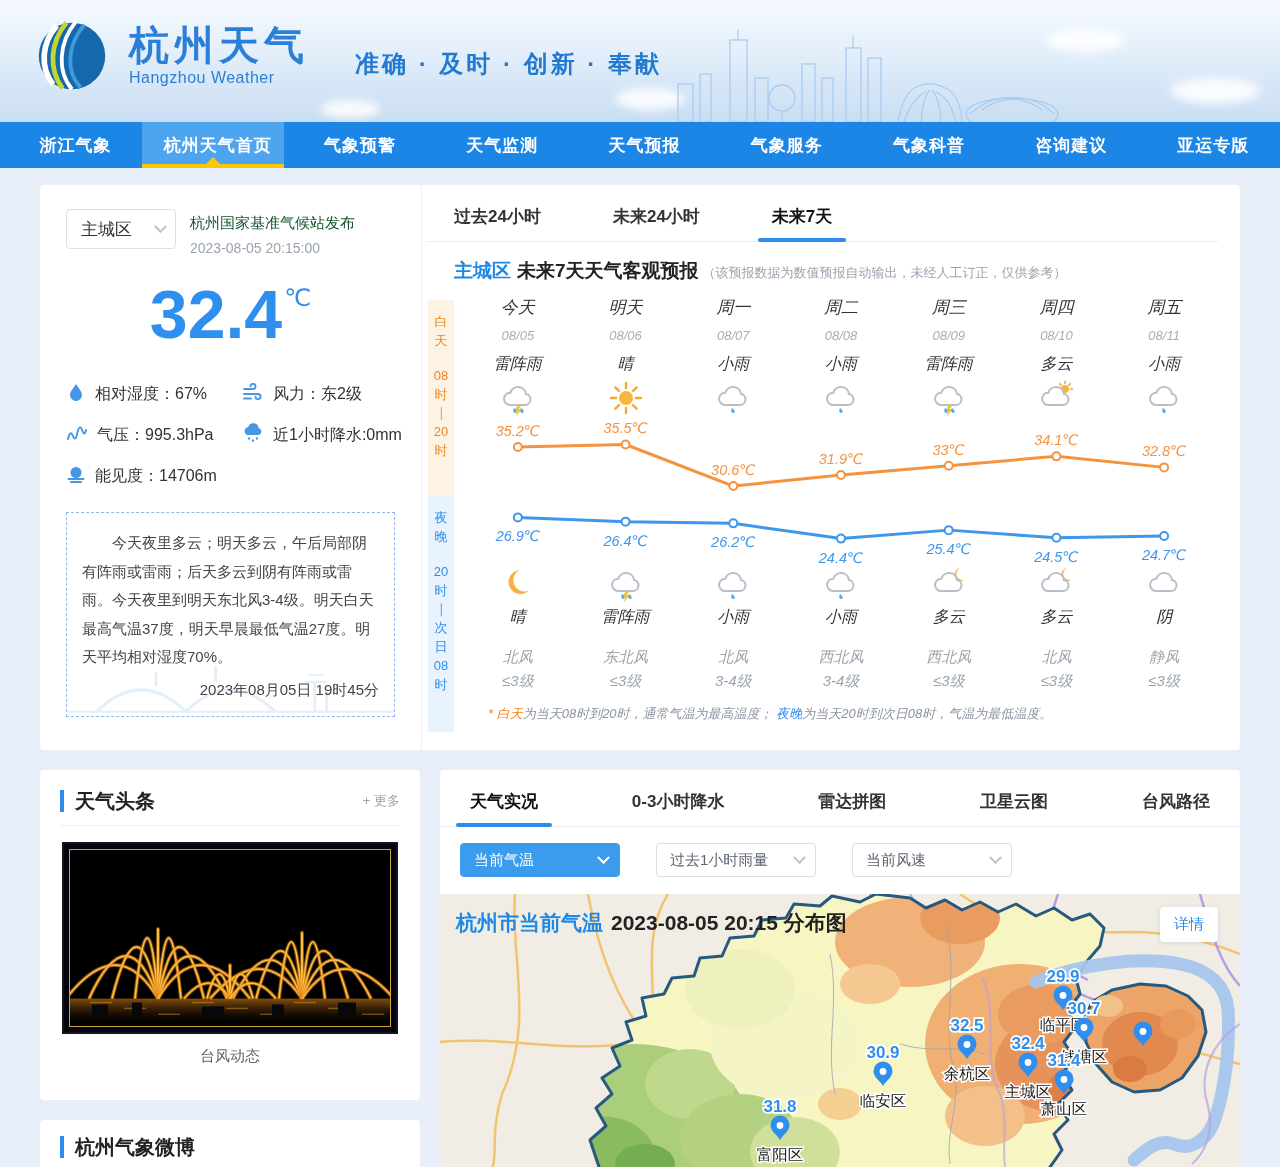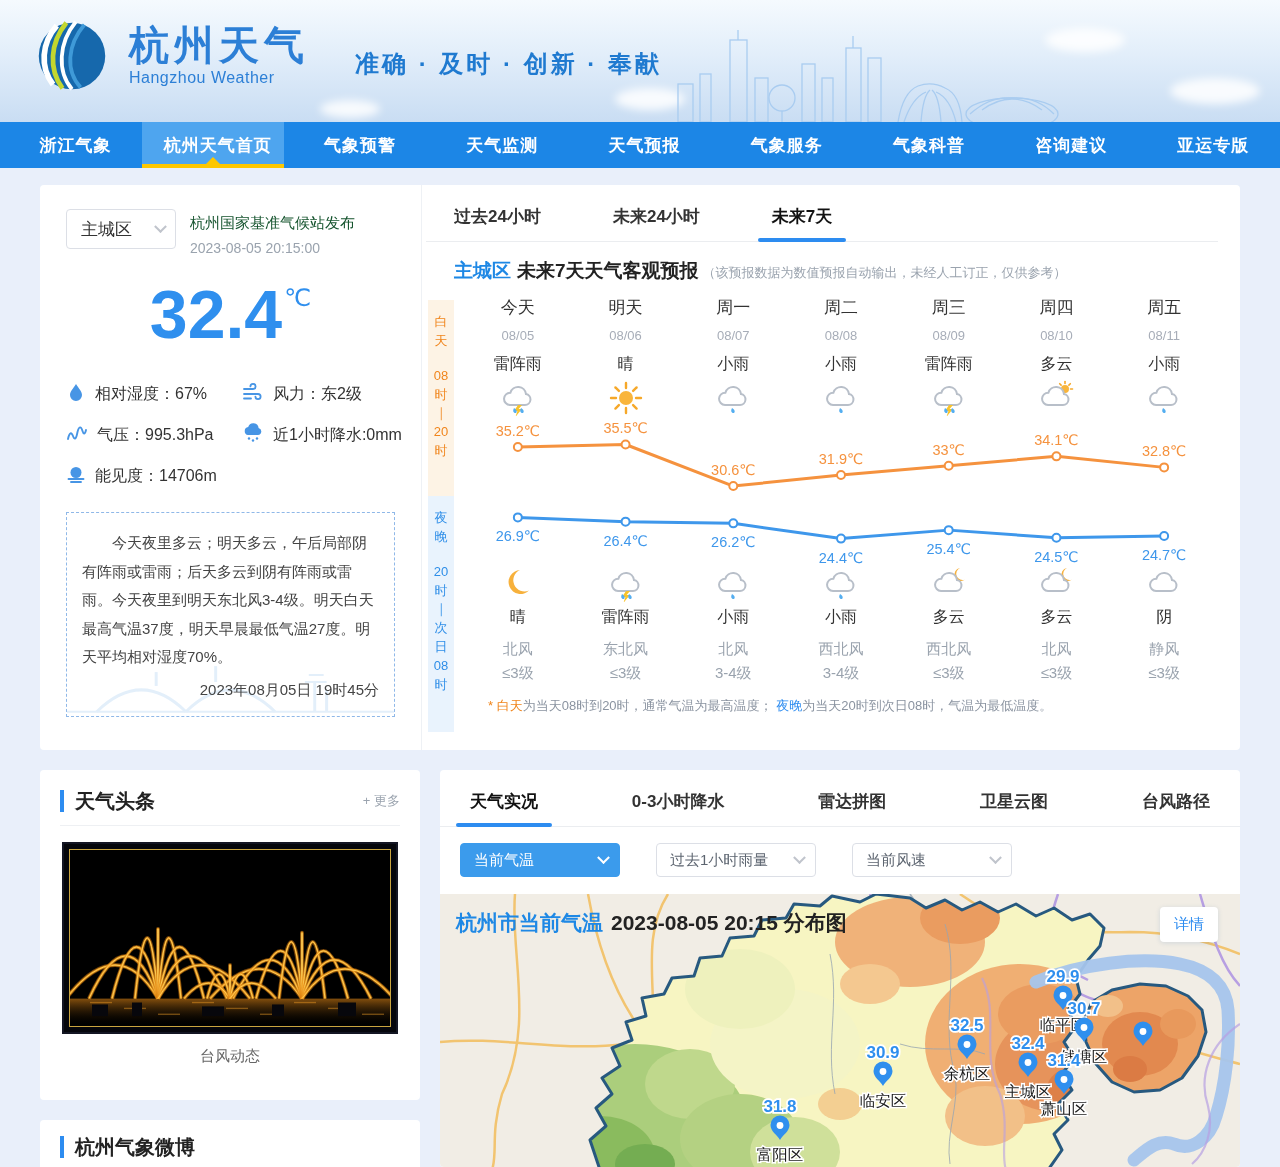--- a/index.html
+++ b/index.html
@@ -54,31 +54,31 @@
   .panel-title { margin:16px 0 0 28px; }
   .panel-title .dist { color:#1e88e5; font-size:19px; font-weight:bold; }
   .panel-title .main { color:#222; font-size:19px; font-weight:bold; margin-left:6px; }
   .panel-title .note { color:#9aa3ae; font-size:13px; margin-left:4px; }
   .fc-body { display:flex; margin-top:12px; flex:1; }
   .strip { width:26px; margin:4px 10px 0 2px; flex:0 0 26px; font-size:13px; }
   .strip > div { display:flex; flex-direction:column; align-items:center; padding-top:13px; line-height:1.45; }
   .strip-day { background:#fdf3e5; color:#f0851c; height:196px; }
   .strip-night { background:#e9f3fd; color:#2e8ee8; height:236px; }
   .strip .sp { height:16px; }
-  .fc-right { flex:1; display:flex; flex-direction:column; }
+  .fc-right { flex:1; display:flex; flex-direction:column;font-style:italic; }
   .grid7 { display:grid; grid-template-columns:repeat(7,1fr); text-align:center; }
   .d-name { font-size:17px; color:#333; }
   .d-date { font-size:13px; color:#a7adb8; margin-top:9px; }
   .d-wx { font-size:16px; color:#333; margin-top:11px; }
   .d-ico { height:40px; margin-top:3px; display:flex; align-items:center; justify-content:center; }
   .chart-wrap { height:142px; margin:4px 0 2px; }
   .chart-wrap svg { width:100%; height:100%; display:block; }
   .n-ico { height:36px; display:flex; align-items:flex-end; justify-content:center; }
   .n-wx { font-size:16px; color:#333; margin-top:5px; }
-  .n-wind { font-size:15px; color:#9aa3ae; margin-top:12px; }
+  .n-wind { font-size:15px; color:#9aa3ae; margin-top:20px; }
   .n-level { font-size:15px; color:#9aa3ae; margin-top:5px; }
   .footnote { margin:14px 0 0 24px; font-size:13px; color:#8a93a0; }
   .fn-star,.fn-day { color:#f0851c; } .fn-night { color:#2d8cf0; }
 
   
   .row2 { display:flex; gap:20px; margin-top:20px; align-items:flex-start; }
   .col-left { width:380px; flex:0 0 380px; }
   .headlines-card { padding:20px 20px 8px; height:330px; }
   .sec-header { display:flex; justify-content:space-between; align-items:center; }
   .sec-title { font-size:20px; font-weight:bold; color:#222; border-left:4px solid #2d8cf0; padding-left:11px; line-height:22px; }

